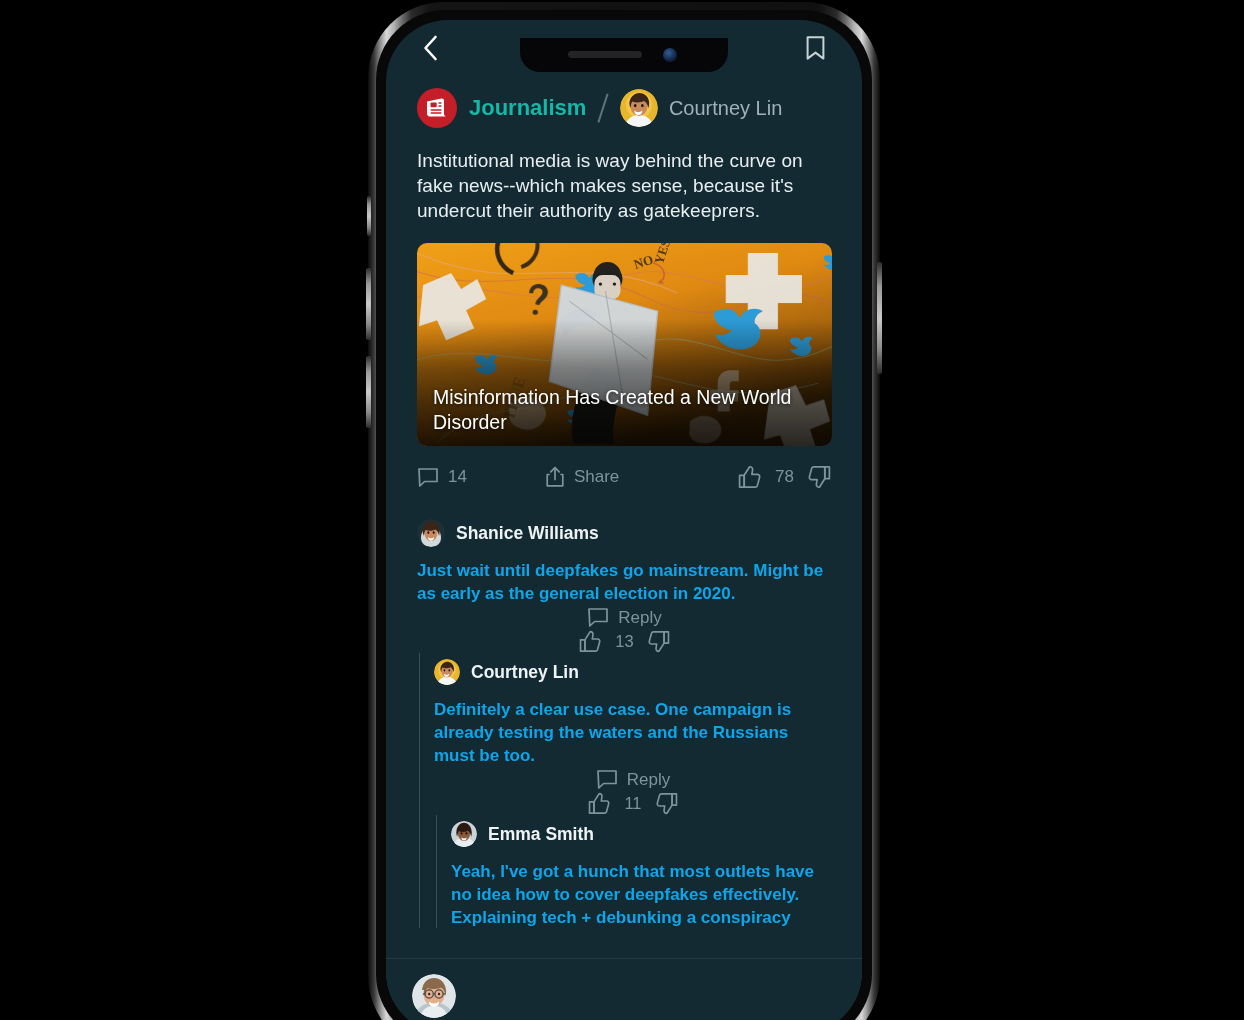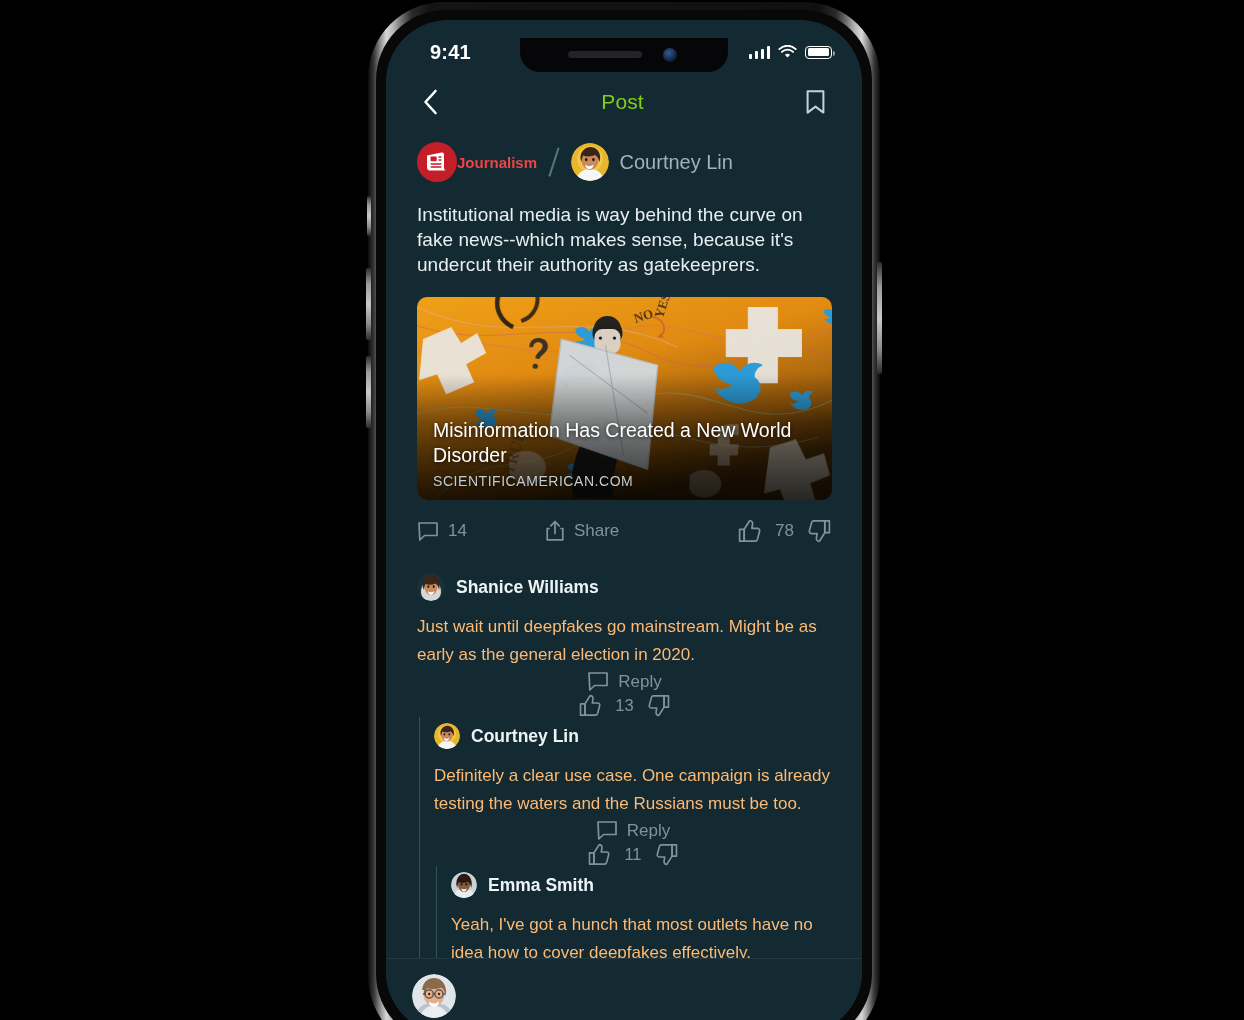--- a/index.html
+++ b/index.html
@@ -112,21 +112,21 @@
 
   .post { padding: 8px 30px 0 31px; }
   .post-head { display: flex; align-items: center; gap: 0; height: 48px; }
   .av { border-radius: 50%; flex: none; overflow: hidden; }
 
   .chip-logo {
     width: 40px; height: 40px; border-radius: 50%;
     background: #c41e28; display:flex; align-items:center; justify-content:center;
   }
   .group-name {
-    font-size: 15px; font-weight: 700; color: #ef4444; 
+    font-size: 22px; font-weight: 700; color: #14b8a6; margin-left: 12px;
   }
   .slash {
     width: 1.5px; height: 30px; background: #5b757e;
     margin: 0 16px; transform: rotate(18deg);
   }
   .author-name { font-size: 20px; color: #9fb2b9; margin-left: 11px; font-weight: 400; }
 
   .post-text {
     font-size: 19px; line-height: 25px; color: #e9eff1;
     margin-top: 16px; letter-spacing: .05px;
@@ -162,21 +162,21 @@
   .act-gap { width: 34px; }
   .spacer { flex: 1; }
   .votes { display: flex; align-items: center; gap: 13px; }
 
   
   .comments { padding: 0 30px 0 31px; }
   .cmt { padding-top: 14px; }
   .cmt-head { display: flex; align-items: center; gap: 11px; height: 30px; }
   .cmt-name { font-size: 17.5px; font-weight: 700; color: #eef3f5; }
   .cmt-body {
-    font-size: 17px; line-height: 28px; color: #fdba74; margin-top: 11px;
+    font-size: 17px; line-height: 23px; color: #0ea5e9; margin-top: 11px; font-weight: bold;
   }
   .cmt-actions {
     display: flex; align-items: center; height: 46px;
     color: #7d949b; font-size: 16.5px; margin-top: 2px; flex-direction: column;
   }
   .thread {
     border-left: 1.5px solid #355059;
     padding-left: 14px; margin-left: 2px;
   }
   .reply-lbl { font-size: 17px; }
@@ -213,39 +213,20 @@
   <div class="btn-side btn-voldn"></div>
   <div class="btn-side btn-power"></div>
 
   <div class="screen">
 
     <div class="notch">
       <div class="speaker"></div>
       <div class="camera"></div>
     </div>
 
-    <div class="statusbar">
-      <div class="clock">9:41</div>
-      <div class="status-right">
-        <div class="bars">
-          <i></i>
-            <i></i>
-            <i></i>
-            <i></i>
-        </div>
-        <svg width="19" height="14" viewBox="0 0 19 14">
-          <path d="M9.5 12.6 6.9 9.8a3.9 3.9 0 0 1 5.2 0z" fill="#fff"></path>
-          <path d="M3.9 6.9a8 8 0 0 1 11.2 0" stroke="#fff" stroke-width="1.9" fill="none" stroke-linecap="round"></path>
-          <path d="M1.3 4.1a11.8 11.8 0 0 1 16.4 0" stroke="#fff" stroke-width="1.9" fill="none" stroke-linecap="round"></path>
-        </svg>
-        <div class="batt">
-            <span></span>
-          </div>
-      </div>
-    </div>
 
     <div class="navbar">
       <div class="nav-back">
         <svg width="15" height="26" viewBox="0 0 15 26">
           <path d="M12.5 2 2.5 13l10 11" stroke="#fff" stroke-width="2.6" fill="none" stroke-linecap="round" stroke-linejoin="round"></path>
         </svg>
       </div>
       <div class="nav-title">Post</div>
       <div class="nav-bookmark">
         <svg width="21" height="26" viewBox="0 0 21 26">
@@ -359,21 +340,20 @@
               <path d="M140 80 c10-14 28-18 40-10 l-6 14 c-10-4-20 0-26 8z" fill="#1d1d1b"></path>
               <path d="M144 42 l96 26 -10 104 -98-34 z" fill="#d2d8dc" opacity=".97"></path>
               <path d="M144 42 l96 26 -10 104 -98-34 z" fill="none" stroke="#b7bec3" stroke-width="1.4"></path>
               <path d="M152 58 l78 58 M188 48 l18 110" stroke="#9aa3a8" stroke-width="1.2" fill="none" opacity=".7"></path>
             </g>
             <text x="96" y="178" fill="#6d4a14" font-family="Liberation Serif, serif" font-size="16" font-weight="700" opacity=".6" transform="rotate(-74 96 178)">TRUE</text>
           </svg>
           <div class="card-shade"></div>
           <div class="card-text">
             <div class="card-title">Misinformation Has Created a New World Disorder</div>
-            <div class="card-src">SCIENTIFICAMERICAN.COM</div>
           </div>
         </div>
 
         <div class="actions">
           <div class="act">
             <svg width="22" height="21" viewBox="0 0 22 21">
               <path d="M2 2h18v12.5H7.6L2.8 19z" stroke="#7d949b" stroke-width="1.7" fill="none" stroke-linejoin="round"></path>
             </svg>
             <span class="n">14</span>
           </div>

